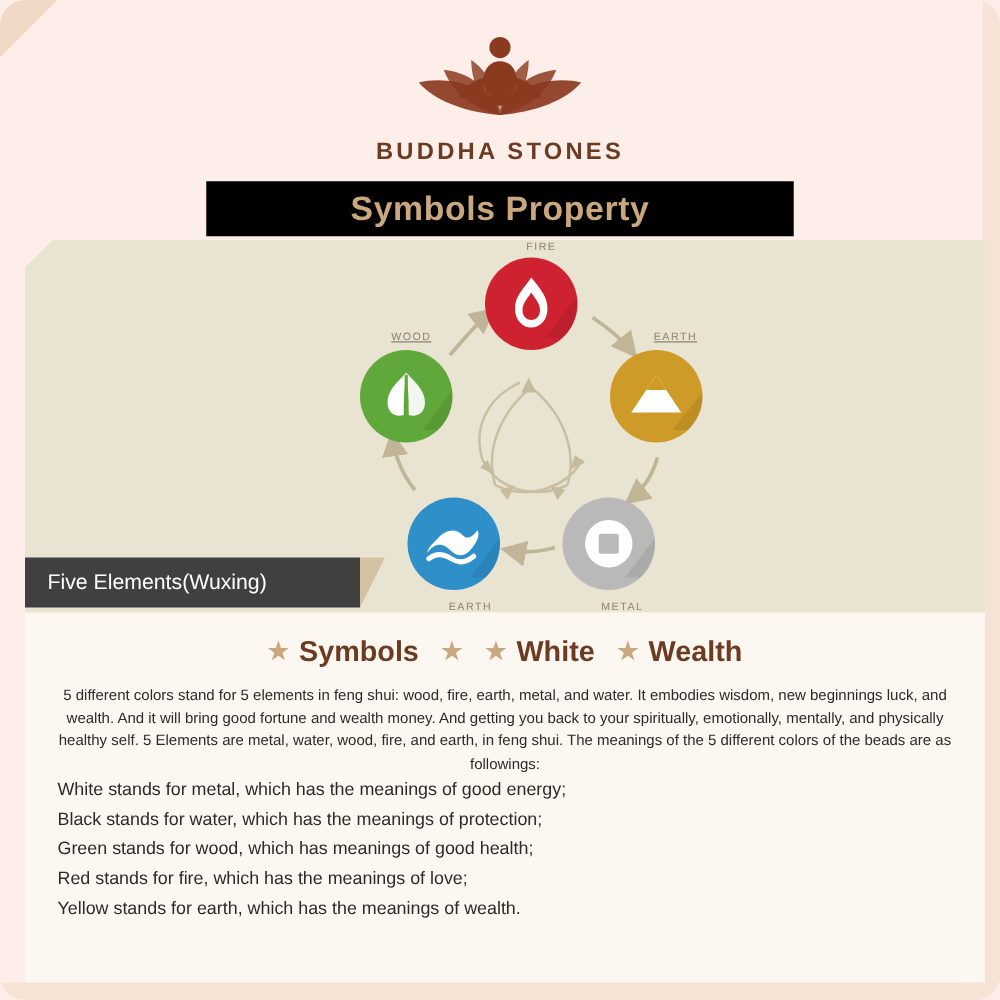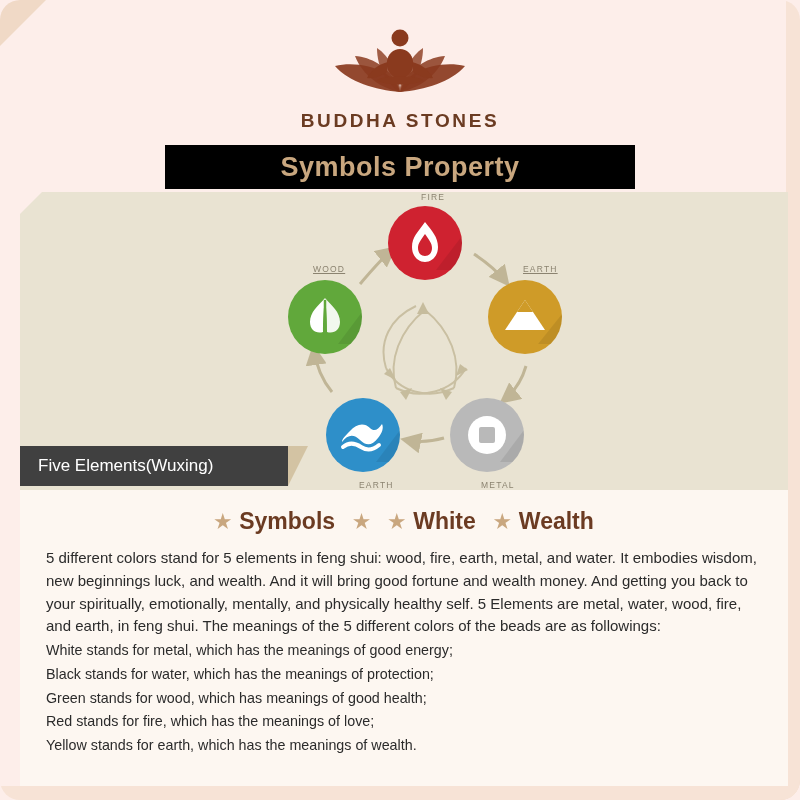--- a/index.html
+++ b/index.html
@@ -204,24 +204,24 @@
     color: #6b3b22;
     font-family: "Liberation Sans", sans-serif;
   }
   .kw .star {
     color: #c9a77f;
     font-size: 19px;
     line-height: 1;
   }
   .paragraph {
     margin: 12px 26px 0 26px;
-    font-size: 15px;
+    font-size: 12px;
     line-height: 1.52;
     color: #2b2b2b;
-    text-align: left;
+    text-align: center;
     font-family: "Liberation Sans", sans-serif;
   }
   .color-line {
     margin: 2px 26px 0 26px;
     font-size: 14.3px;
     line-height: 1.52;
     color: #2b2b2b;
     font-family: "Liberation Sans", sans-serif;
   }
 </style>

